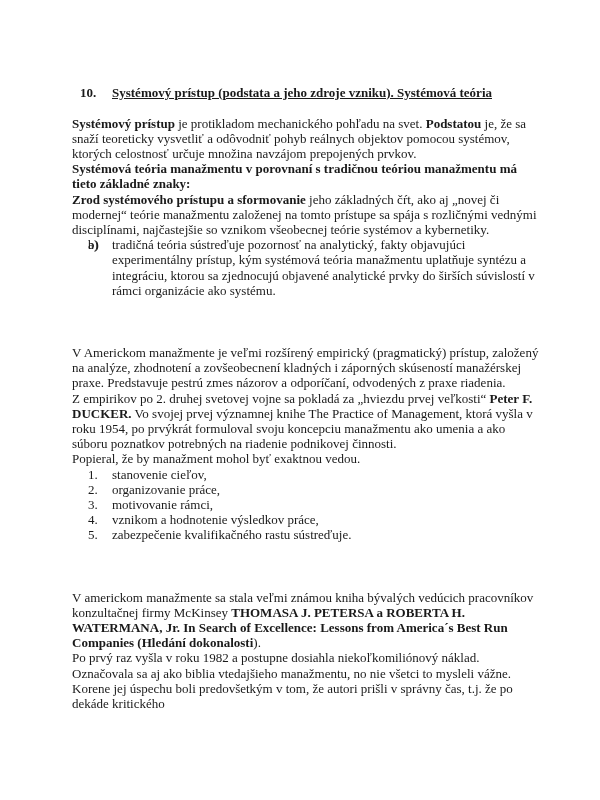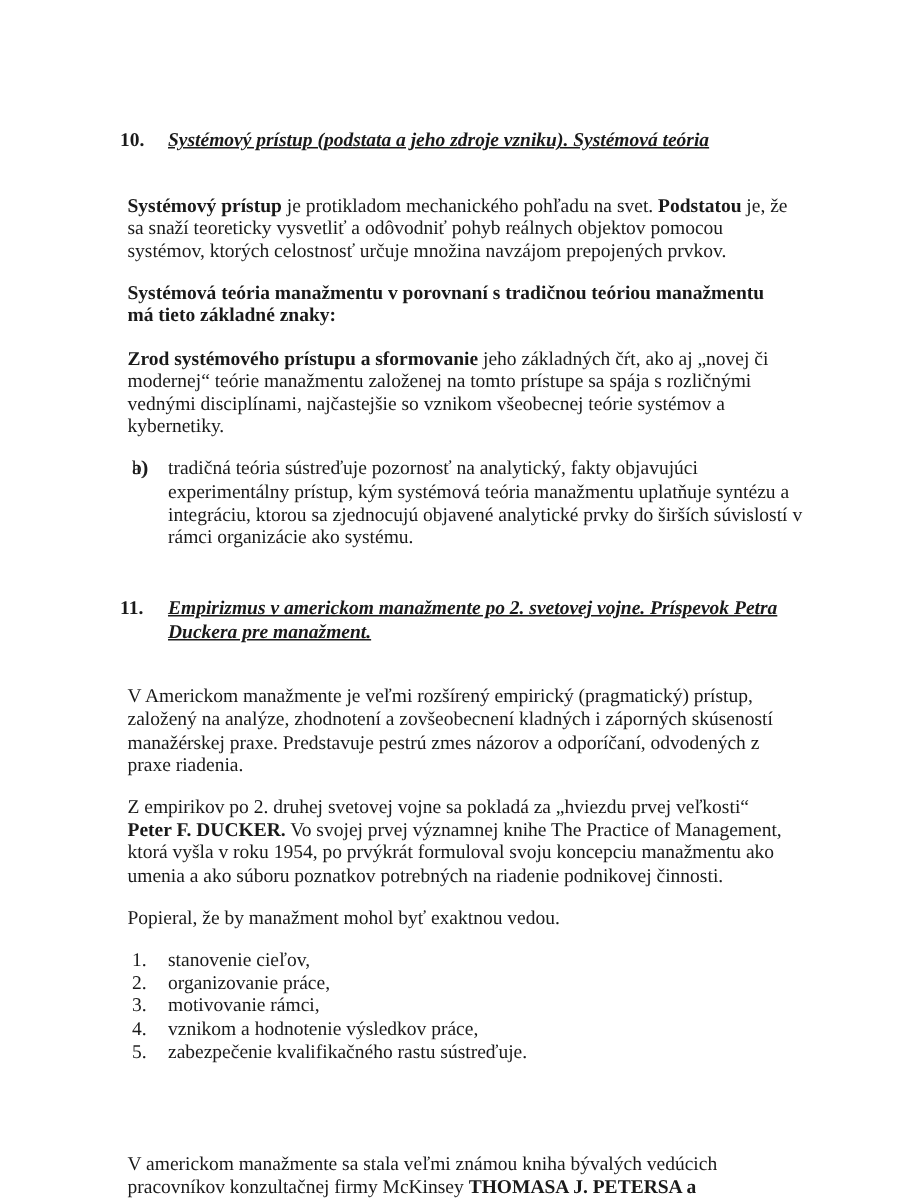--- a/index.html
+++ b/index.html
@@ -1,22 +1,22 @@
 <!DOCTYPE html>
 <html><head>
 <meta charset="utf-8">
 <style>
   html, body { margin:0; padding:0; background:#ffffff; }
   body { width:600px; height:800px; overflow:hidden; position:relative;
     font-family:"Liberation Serif", "DejaVu Serif", serif; color:#1a1a1a; }
   .page { position:absolute; left:72px; top:85px; width:470px; font-size:13px; line-height:15.2px; }
   .h { font-weight:bold; font-size:13px; line-height:15.5px; position:relative; padding-left:32px; margin-left:8px; }
   .h .num { position:absolute; left:0; top:0;font-family:Liberation Serif, serif; }
-  .h .t { text-decoration:underline;font-style:italic; }
-  p { margin:13px; }
+  .h .t { text-decoration:underline; }
+  p { margin:0; }
   b { font-weight:bold; }
   .gap-h { height:15px; }
   .gap-sec { height:32px; }
   ol.alpha, ol.num { list-style:none; margin:0; padding:0; }
   ol.alpha li, ol.num li { position:relative; padding-left:40px; }
   ol.alpha li .mk, ol.num li .mk { position:absolute; left:16px; top:0; }
 </style>
 </head>
 <body>
 
@@ -33,25 +33,20 @@
   <p><b>Systémová teória manažmentu v porovnaní s tradičnou teóriou manažmentu má tieto základné znaky:</b></p>
   <p>
     <b>Zrod systémového prístupu a sformovanie</b><span> jeho základných čŕt, ako aj „novej či modernej“ teórie manažmentu založenej na tomto prístupe sa spája s rozličnými vednými disciplínami, najčastejšie so vznikom všeobecnej teórie systémov a kybernetiky.</span>
   </p>
   <ol class="alpha">
     <li><span class="mk">a)</span></li>
     <li><span class="mk">b)</span><span>tradičná teória sústreďuje pozornosť na analytický, fakty objavujúci experimentálny prístup, kým systémová teória manažmentu uplatňuje syntézu a integráciu, ktorou sa zjednocujú objavené analytické prvky do širších súvislostí v rámci organizácie ako systému.</span></li>
   </ol>
   <div class="gap-sec"></div>
 
-  <div class="h">
-    <span class="num">11.</span>
-    <span class="t">Empirizmus v americkom manažmente po 2. svetovej vojne. Príspevok Petra</span><br>
-    <span class="t">Duckera pre manažment.</span>
-  </div>
   <div class="gap-h"></div>
   <p>V Americkom manažmente je veľmi rozšírený empirický (pragmatický) prístup, založený na analýze, zhodnotení a zovšeobecnení kladných i záporných skúseností manažérskej praxe. Predstavuje pestrú zmes názorov a odporíčaní, odvodených z praxe riadenia.</p>
   <p>
     <span>Z empirikov po 2. druhej svetovej vojne sa pokladá za „hviezdu prvej veľkosti“ </span><b>Peter F. DUCKER.</b><span> Vo svojej prvej významnej knihe The Practice of Management, ktorá vyšla v roku 1954, po prvýkrát formuloval svoju koncepciu manažmentu ako umenia a ako súboru poznatkov potrebných na riadenie podnikovej činnosti.</span>
   </p>
   <p>Popieral, že by manažment mohol byť exaktnou vedou.</p>
   <ol class="num">
     <li><span class="mk">1.</span><span>stanovenie cieľov,</span></li>
     <li><span class="mk">2.</span><span>organizovanie práce,</span></li>
     <li><span class="mk">3.</span><span>motivovanie rámci,</span></li>

